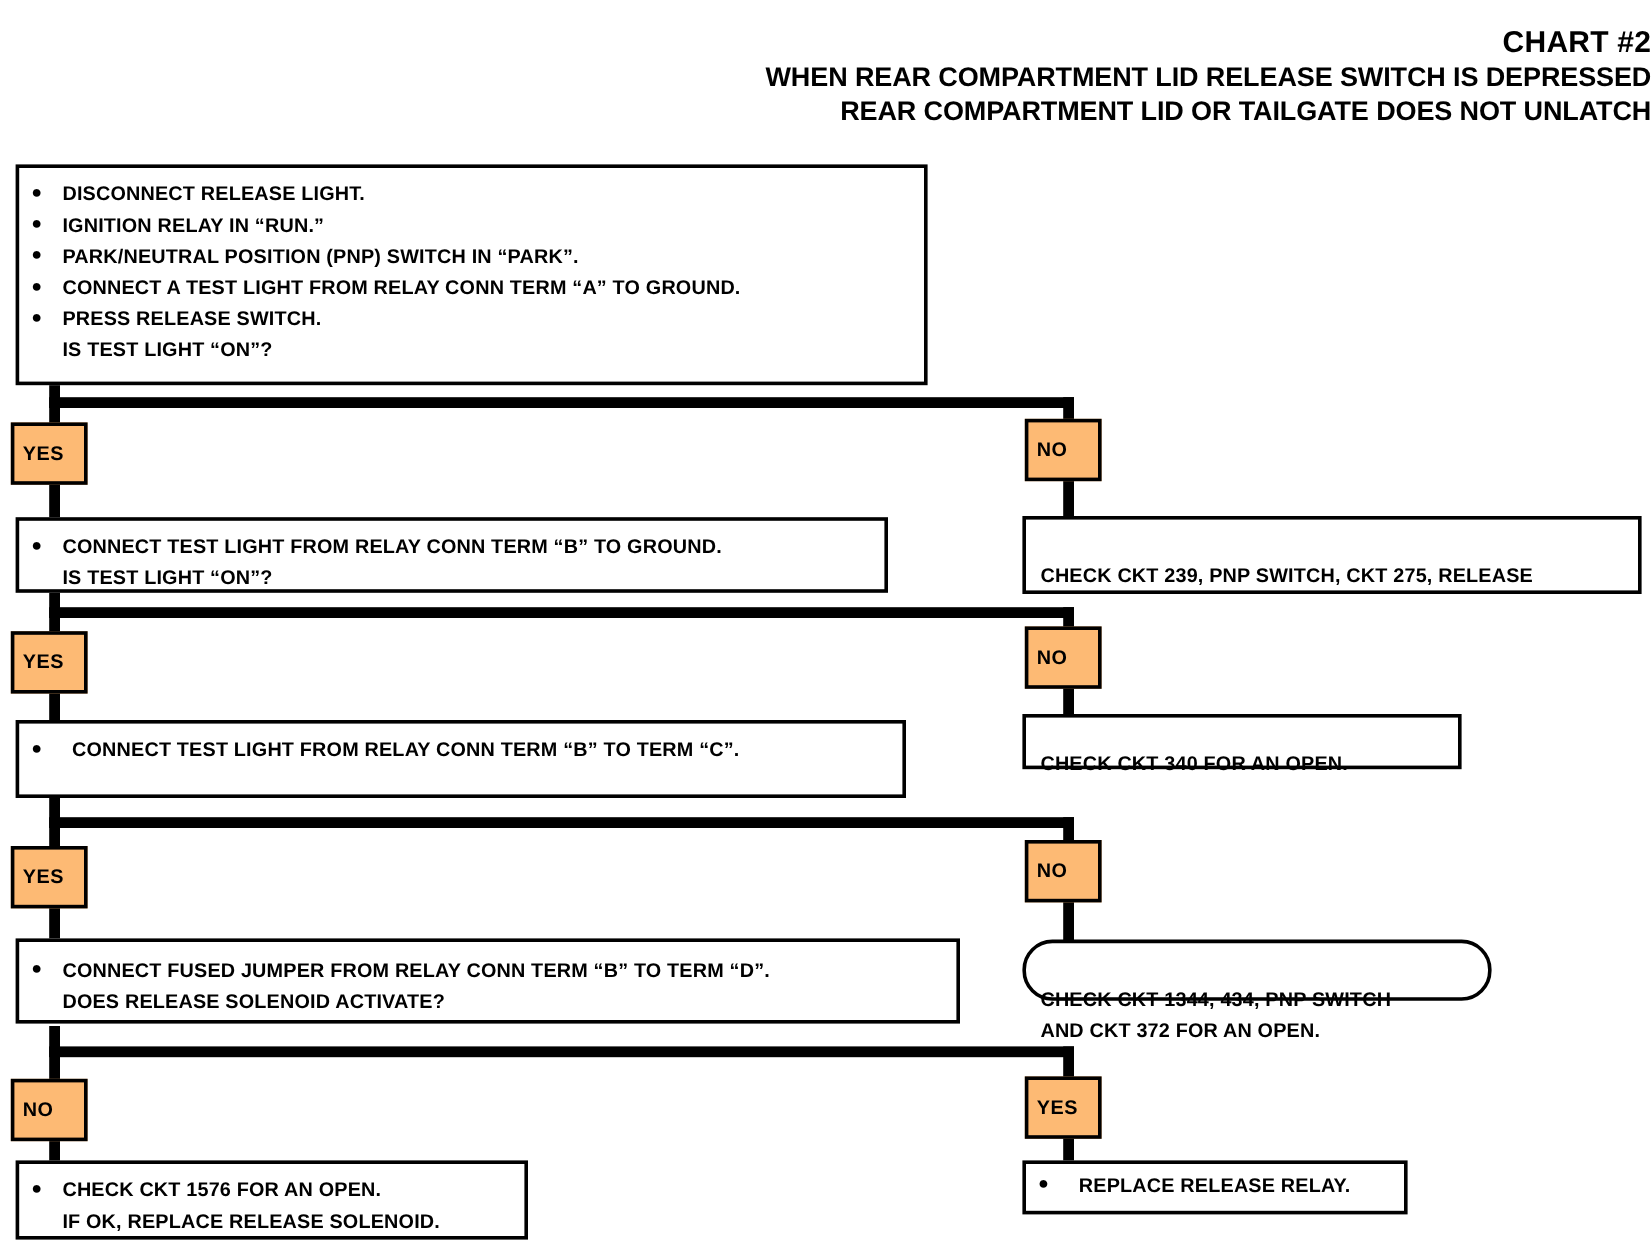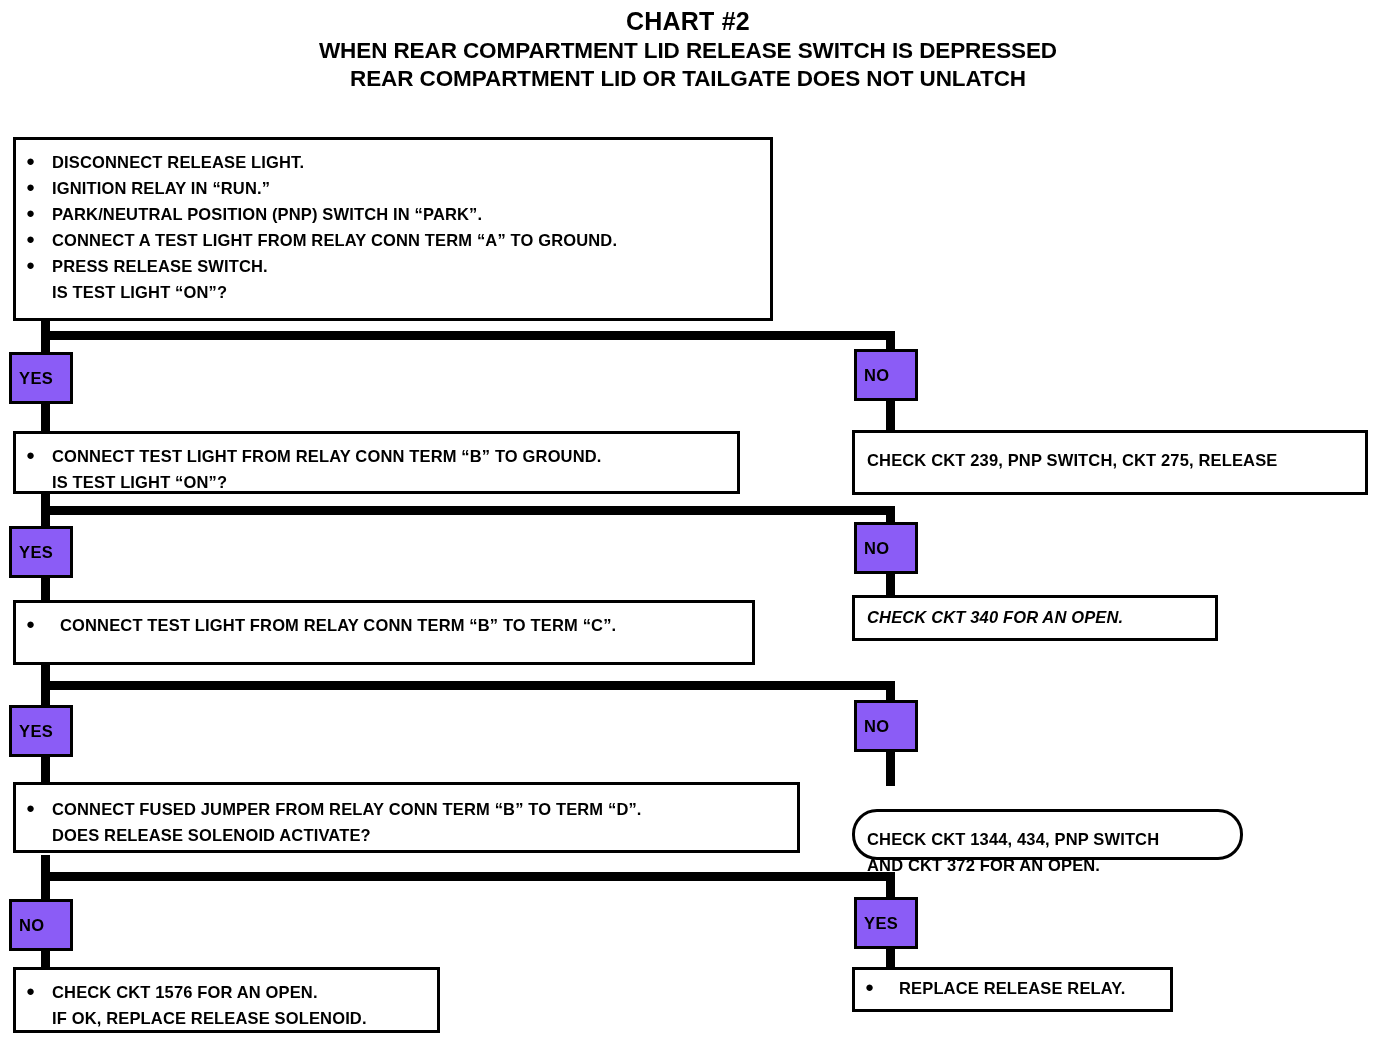--- a/index.html
+++ b/index.html
@@ -14,23 +14,23 @@
     background: #ffffff;
     font-family: "Liberation Sans", sans-serif;
     color: #000000;
     overflow: hidden;
   }
 
   
   .title-block {
     position: absolute;
     left: 0;
-    top: 6px;
+    top: 20px;
     width: 1376px;
-    text-align: center;
+    text-align: right;
   }
   .title-main {
     font-size: 25px;
     font-weight: bold;
     letter-spacing: 0.2px;
     line-height: 1.22;
   }
   .title-sub {
     font-size: 22.5px;
     font-weight: bold;
@@ -63,28 +63,28 @@
     width: 26px;
     font-size: 15px;
     line-height: 1.58;
   }
   .bullet.wide { width: 34px; }
   .bullet.empty { color: transparent; }
   .line-text { flex: 1 1 auto; }
 
   
   .plain .line-row { white-space: nowrap; }
-  .plain .box-inner { padding: 14px 10px 7px 12px; }
+  .plain .box-inner { padding: 14px 10px 7px 12px; margin-top: 20px; }
 
   
   .label-box {
     position: absolute;
     box-sizing: border-box;
     border: 3px solid #000;
-    background: #8b5cf6;
+    background: #fdba74;
     width: 64px;
     height: 52px;
     z-index: 4;
     display: flex;
     align-items: center;
   }
   .label-box span {
     font-size: 16.5px;
     font-weight: bold;
     letter-spacing: 0.4px;
@@ -206,21 +206,21 @@
 
   <div class="box" style="left:13px; top:600px; width:742px; height:65px;">
     <div class="box-inner">
       <div class="line-row">
         <span class="bullet wide">●</span>
         <span class="line-text">CONNECT TEST LIGHT FROM RELAY CONN TERM “B” TO TERM “C”.</span>
       </div>
     </div>
   </div>
 
-  <div class="box plain" style="left:852px; top:595px; width:366px; height:46px;font-style:italic;">
+  <div class="box plain" style="left:852px; top:595px; width:366px; height:46px;">
     <div class="box-inner" style="padding-top:6px;">
       <div class="line-row">
         <span class="line-text">CHECK CKT 340 FOR AN OPEN.</span>
       </div>
     </div>
   </div>
 
   <div class="label-box" style="left:9px; top:705px;">
     <span>YES</span>
   </div>
@@ -234,21 +234,21 @@
         <span class="bullet">●</span>
         <span class="line-text">CONNECT FUSED JUMPER FROM RELAY CONN TERM “B” TO TERM “D”.</span>
       </div>
       <div class="line-row">
         <span class="bullet empty">&nbsp;</span>
         <span class="line-text">DOES RELEASE SOLENOID ACTIVATE?</span>
       </div>
     </div>
   </div>
 
-  <div class="box plain" style="left:852px; top:809px; width:391px; height:51px;border-radius:25px;">
+  <div class="box plain" style="left:852px; top:783px; width:391px; height:51px;border-radius:25px;">
     <div class="box-inner">
       <div class="line-row">
         <span class="line-text">CHECK CKT 1344, 434, PNP SWITCH</span>
       </div>
       <div class="line-row">
         <span class="line-text">AND CKT 372 FOR AN OPEN.</span>
       </div>
     </div>
   </div>
 

